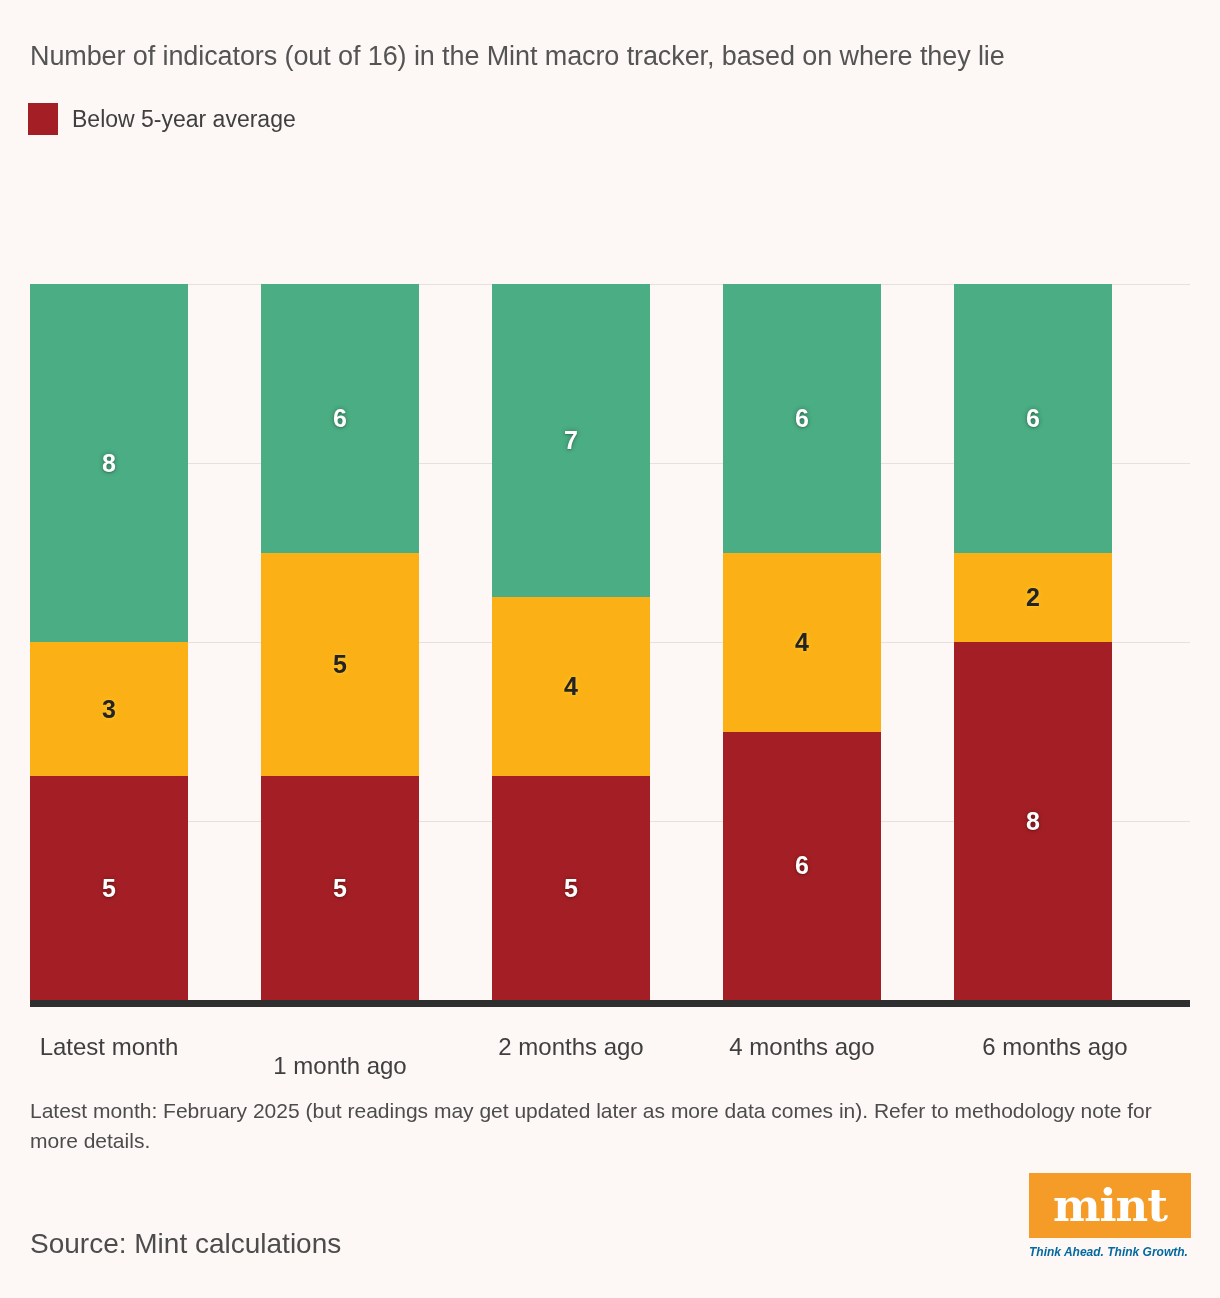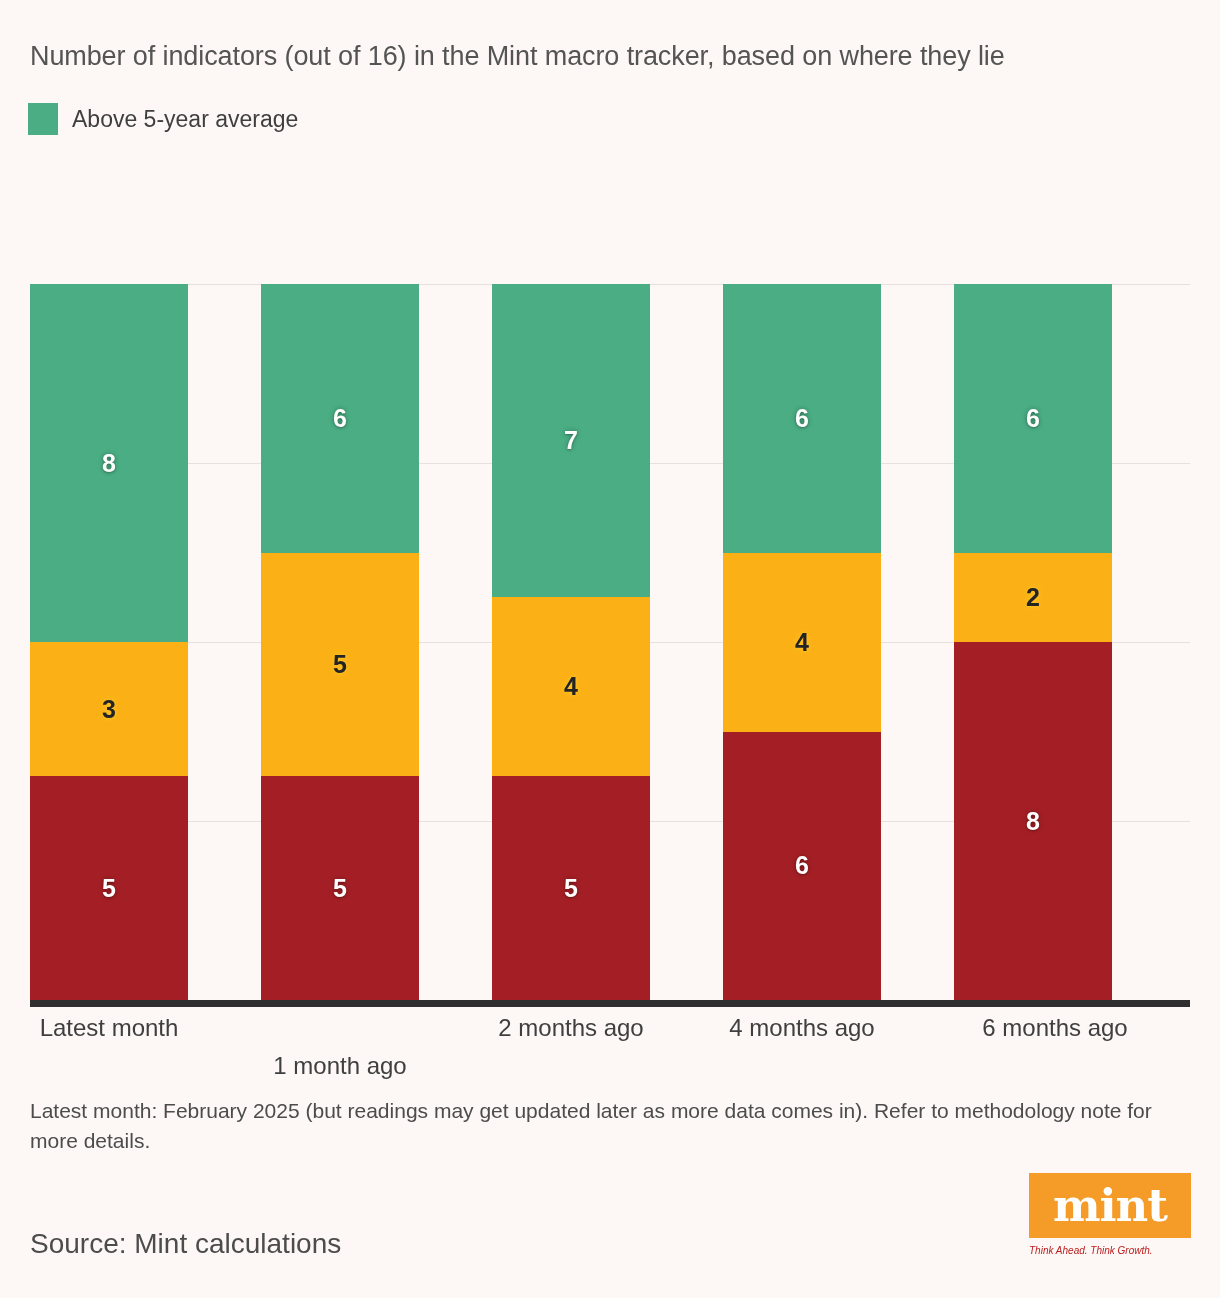--- a/index.html
+++ b/index.html
@@ -128,20 +128,21 @@
     background: #2f2f2f;
   }
 
   
   .xlabels {
     position: absolute;
     left: 30px;
     top: 1014px;
     width: 1160px;
     display: flex;
+    align-items: center;
   }
   .xlabel-slot {
     width: 158px;
     flex: 0 0 auto;
     text-align: center;
   }
   .xlabel {
     font-size: 24px;
     color: #3f3f3f;
     white-space: nowrap;
@@ -185,36 +186,36 @@
   .logo-word {
     font-family: "DejaVu Serif", serif;
     font-size: 45px;
     font-weight: bold;
     color: #ffffff;
     line-height: 1;
     letter-spacing: -1px;
   }
   .logo-tagline {
     margin-top: 7px;
-    font-size: 10px;
-    font-weight: normal;
+    font-size: 12px;
+    font-weight: bold;
     font-style: italic;
-    color: #b91c1c;
+    color: #0369a1;
     white-space: nowrap;
   }
 </style>
 </head>
 <body>
 
 <div class="chart-title">Number of indicators (out of 16) in the Mint macro tracker, based on where they lie</div>
 
 <div class="legend">
   <div class="legend-item">
-    <span class="legend-swatch" style="background:#4aad83"></span>
-    <span class="legend-label">Above 5-year average</span>
+    <span class="legend-swatch" style="background:#a41f25"></span>
+    <span class="legend-label">Below 5-year average</span>
   </div>
 </div>
 
 <div class="plot">
   <div class="gridlines">
       <div class="gridline" style="background: rgb(230, 224, 222); top: 537px;"></div>
       <div class="gridline" style="background: rgb(230, 224, 222); top: 358px;"></div>
       <div class="gridline" style="background: rgb(230, 224, 222); top: 179px;"></div>
       <div class="gridline" style="background: rgb(230, 224, 222); top: 0px;"></div>
     </div>

